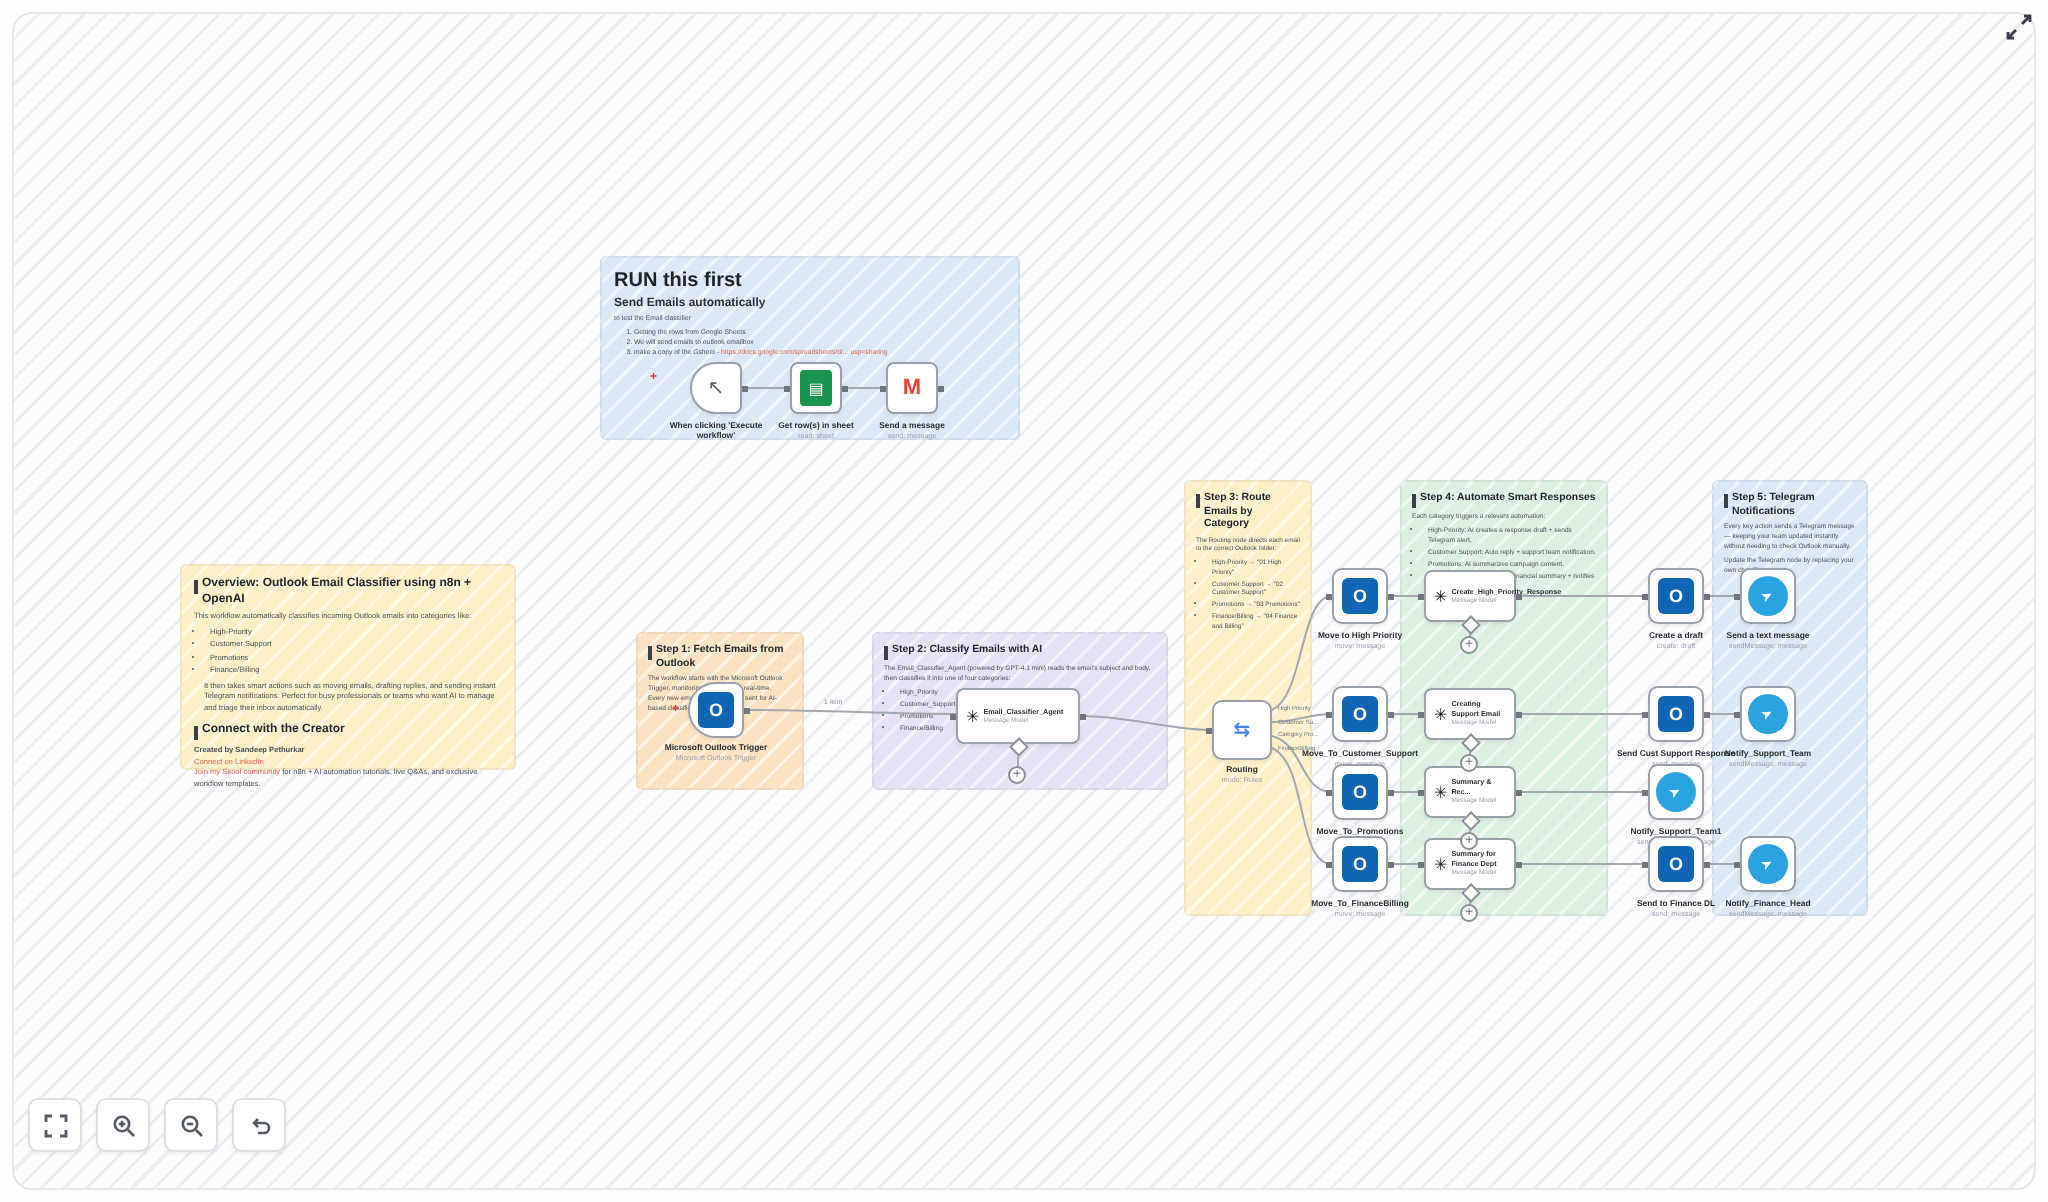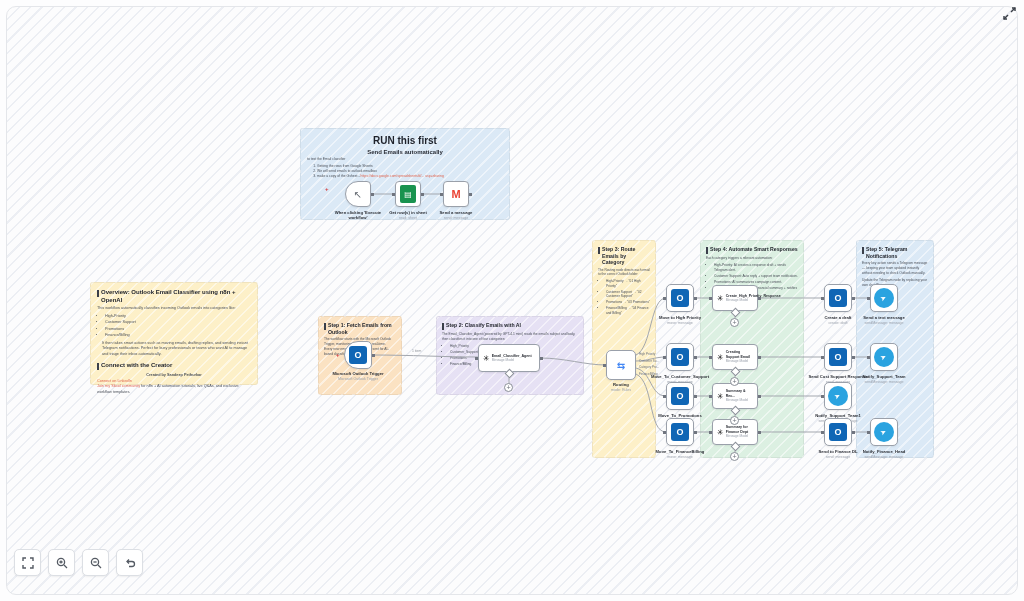--- a/index.html
+++ b/index.html
@@ -53,21 +53,21 @@
   svg.wires{position:absolute;left:0;top:0;z-index:2;}
   
   #controls{position:absolute;left:14px;top:549px;display:flex;gap:7px;z-index:6;}
   .ctl{width:25px;height:25px;background:#fff;border:1px solid #dcdfe4;border-radius:5px;box-shadow:0 1px 2px rgba(0,0,0,0.06);
     display:flex;align-items:center;justify-content:center;cursor:pointer;}
   #expand{position:absolute;left:1000px;top:4px;width:18px;height:18px;display:flex;align-items:center;justify-content:center;z-index:6;cursor:pointer;}
   
   .t10{font-size:10px;} .t6{font-size:6px;} .t52{font-size:5.2px;} .t38{font-size:3.8px;line-height:1.45;} 
   .t34{font-size:3.4px;line-height:1.45;} .t32{font-size:3.2px;line-height:1.5;} .t33{font-size:3.3px;line-height:1.5;}
   .mt2{margin-top:2px;} .mt3{margin-top:3px;} .mt5{margin-top:5px;}
-  .b{font-weight:bold;text-align:center;}
+  .b{font-weight:bold;}
 </style>
 </head>
 <body>
 
 <div id="app">
   <div id="frame"></div>
 
   <svg class="wires" width="1024" height="601">
     <g stroke="#a3a7ae" stroke-width="1" fill="none">
       <path d="M371 194 H395"></path>

